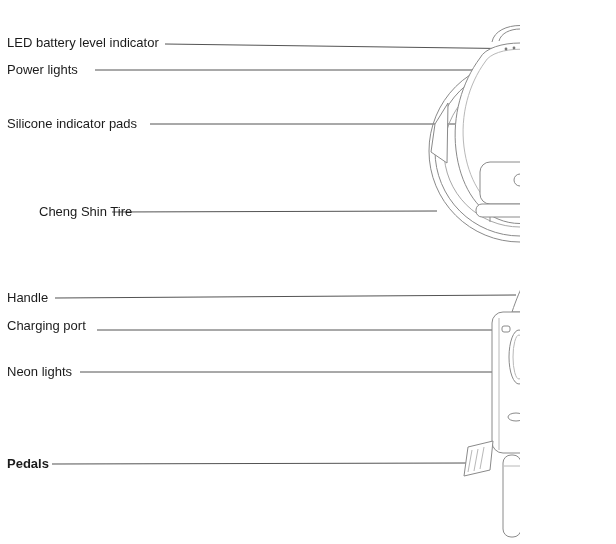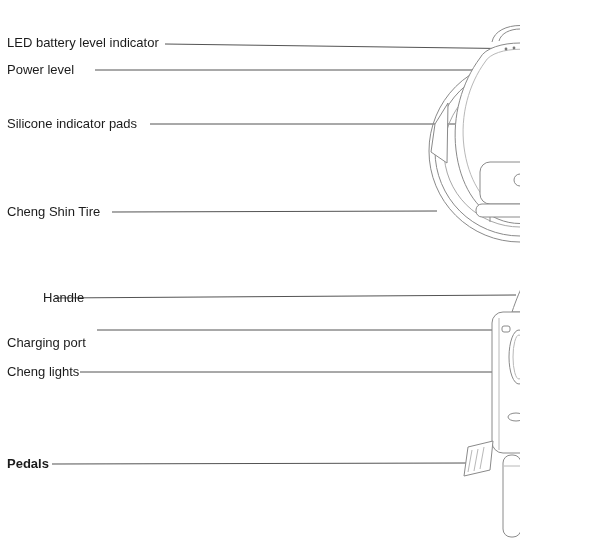--- a/index.html
+++ b/index.html
@@ -105,21 +105,21 @@
       <path stroke="#b8b8b8" d="M128,172 L132,194 M122,171 L126,193 M116,169 L120,191"></path>
 
       <rect x="53" y="177" width="18" height="82" rx="8" fill="#ffffff"></rect>
       <rect x="77" y="177" width="18" height="82" rx="8" fill="#ffffff"></rect>
       <line x1="54" y1="188" x2="70" y2="188" stroke="#b8b8b8"></line>
       <line x1="78" y1="188" x2="94" y2="188" stroke="#b8b8b8"></line>
     </g>
   </svg>
 
   <div class="label" style="top:35px;">LED battery level indicator</div>
-  <div class="label" style="top:62px;">Power level</div>
+  <div class="label" style="top:62px;">Power lights</div>
   <div class="label" style="top:116px;">Silicone indicator pads</div>
-  <div class="label" style="top:204px;">Cheng Shin Tire</div>
-  <div class="label" style="top:290px;margin-left:36px;">Handle</div>
-  <div class="label" style="top:335px;text-align:right;">Charging port</div>
-  <div class="label" style="top:364px;">Cheng lights</div>
+  <div class="label" style="top:204px;margin-left:32px;">Cheng Shin Tire</div>
+  <div class="label" style="top:290px;">Handle</div>
+  <div class="label" style="top:318px;text-align:right;">Charging port</div>
+  <div class="label" style="top:364px;">Neon lights</div>
   <div class="label" style="top:456px;font-weight:bold;">Pedals</div>
 
 </div>
 
 </body></html>

